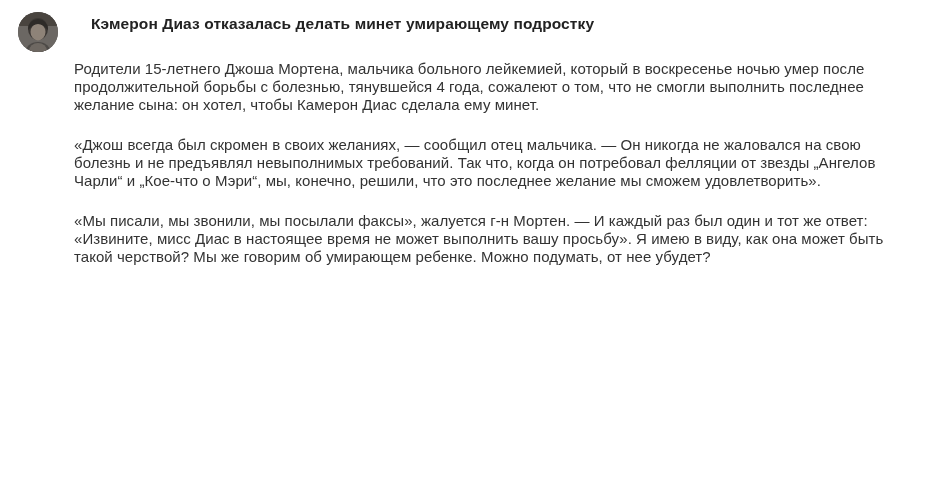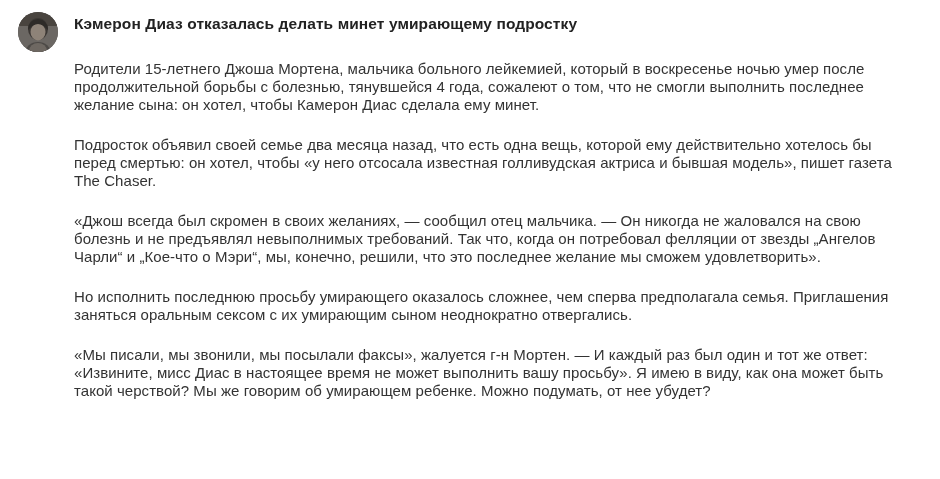--- a/index.html
+++ b/index.html
@@ -42,21 +42,21 @@
   }
   .content {
     flex: 1;
     min-width: 0;
   }
   .post-title {
     font-size: 15.5px;
     font-weight: bold;
     color: #222222;
     line-height: 20px;
-    margin: 4px 0 0 0;
+    margin: 4px 0 0 17px;
     letter-spacing: 0.1px;
   }
   .body-text p {
     font-size: 15px;
     line-height: 18px;
     color: #333333;
     margin: 22px 0 0 0;
     text-align: left;
     letter-spacing: 0.05px;
   }
@@ -80,21 +80,19 @@
         <ellipse cx="20" cy="41" rx="13" ry="11" fill="#4d4a47"></ellipse>
         <ellipse cx="20" cy="39" rx="9" ry="8" fill="#6e6862"></ellipse>
       </svg>
     </div>
 
     <div class="content">
       <div class="post-title">Кэмерон Диаз отказалась делать минет умирающему подростку</div>
 
       <div class="body-text">
         <p>Родители 15-летнего Джоша Мортена, мальчика больного лейкемией, который в воскресенье ночью умер после продолжительной борьбы с болезнью, тянувшейся 4 года, сожалеют о том, что не смогли выполнить последнее желание сына: он хотел, чтобы Камерон Диас сделала ему минет.</p>
-        <p>Подросток объявил своей семье два месяца назад, что есть одна вещь, которой ему действительно хотелось бы перед смертью: он хотел, чтобы «у него отсосала известная голливудская актриса и бывшая модель», пишет газета The Chaser.</p>
         <p>«Джош всегда был скромен в своих желаниях, — сообщил отец мальчика. — Он никогда не жаловался на свою болезнь и не предъявлял невыполнимых требований. Так что, когда он потребовал фелляции от звезды „Ангелов Чарли“ и „Кое-что о Мэри“, мы, конечно, решили, что это последнее желание мы сможем удовлетворить».</p>
-        <p>Но исполнить последнюю просьбу умирающего оказалось сложнее, чем сперва предполагала семья. Приглашения заняться оральным сексом с их умирающим сыном неоднократно отвергались.</p>
         <p>«Мы писали, мы звонили, мы посылали факсы», жалуется г-н Мортен. — И каждый раз был один и тот же ответ: «Извините, мисс Диас в настоящее время не может выполнить вашу просьбу». Я имею в виду, как она может быть такой черствой? Мы же говорим об умирающем ребенке. Можно подумать, от нее убудет?</p>
       </div>
     </div>
 
   </div>
 </div>
 
 </body></html>

